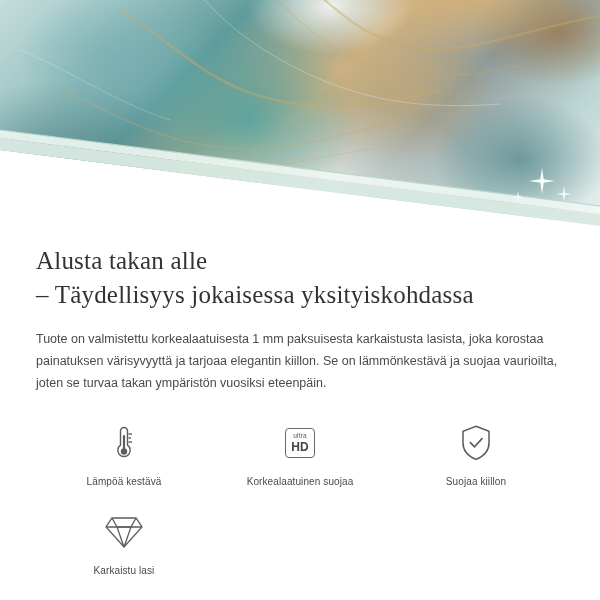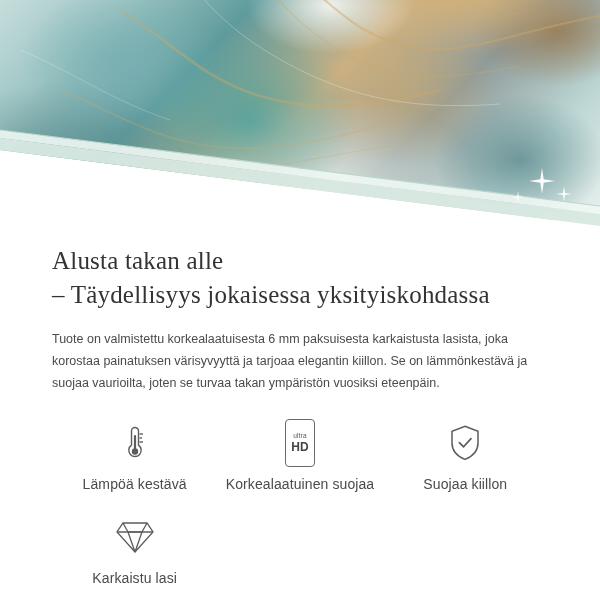--- a/index.html
+++ b/index.html
@@ -50,21 +50,21 @@
     left: 0; top: 0; width: 600px; height: 226px;
     pointer-events: none;
   }
   .sparkle {
     position: absolute;
     width: 26px; height: 26px;
     pointer-events: none;
   }
 
   
-  .content { padding: 0 52px; }
+  .content { padding: 0 36px; }
   .headline {
     margin-top: 18px;
     font-family: "Liberation Serif", serif;
     font-size: 25px;
     line-height: 34px;
     color: #333333;
     font-weight: 400;
     letter-spacing: .2px;
   }
   .headline .l2 { display: block; }
@@ -91,27 +91,27 @@
   }
   .feature-icon {
     height: 46px;
     display: flex;
     align-items: center;
     justify-content: center;
     color: #5c5c5c;
   }
   .feature-label {
     margin-top: 10px;
-    font-size: 14px;
+    font-size: 10px;
     color: #4a4a4a;
     text-align: center;
     letter-spacing: .1px;
   }
   .ultrahd-box {
-    width: 30px; height: 48px;
+    width: 30px; height: 30px;
     border: 1.6px solid #6a6a6a;
     border-radius: 4px;
     display: flex; flex-direction: column;
     align-items: center; justify-content: center;
     line-height: 1;
   }
   .ultrahd-box .u1 { font-size: 6.5px; letter-spacing: .2px; color:#555; }
   .ultrahd-box .u2 { font-size: 12px; font-weight: bold; color:#444; margin-top: 1px; }
 </style>
 </head>
@@ -155,21 +155,21 @@
       <path d="M12 0 L13.6 10.4 L24 12 L13.6 13.6 L12 24 L10.4 13.6 L0 12 L10.4 10.4 Z" fill="#ffffff" opacity=".85"></path>
     </svg>
   </div>
 
   <div class="content">
     <h1 class="headline">
       <span>Alusta takan alle</span>
       <span class="l2">– Täydellisyys jokaisessa yksityiskohdassa</span>
     </h1>
 
-    <p class="body-copy">Tuote on valmistettu korkealaatuisesta 6 mm paksuisesta karkaistusta lasista, joka korostaa painatuksen värisyvyyttä ja tarjoaa elegantin kiillon. Se on lämmönkestävä ja suojaa vaurioilta, joten se turvaa takan ympäristön vuosiksi eteenpäin.</p>
+    <p class="body-copy">Tuote on valmistettu korkealaatuisesta 1 mm paksuisesta karkaistusta lasista, joka korostaa painatuksen värisyvyyttä ja tarjoaa elegantin kiillon. Se on lämmönkestävä ja suojaa vaurioilta, joten se turvaa takan ympäristön vuosiksi eteenpäin.</p>
 
     <div class="features">
 
       <div class="feature">
         <div class="feature-icon">
           <svg width="24" height="40" viewBox="0 0 24 40" fill="none" stroke="#5c5c5c" stroke-width="1.4">
             <path d="M12 4.5 a3.5 3.5 0 0 1 3.5 3.5 v14.2 a6.2 6.2 0 1 1 -7 0 V8 A3.5 3.5 0 0 1 12 4.5 z"></path>
             <circle cx="12" cy="28.5" r="3.2" fill="#5c5c5c" stroke="none"></circle>
             <rect x="10.9" y="12" width="2.2" height="15" rx="1.1" fill="#5c5c5c" stroke="none"></rect>
             <line x1="16.5" y1="11" x2="20" y2="11"></line>

